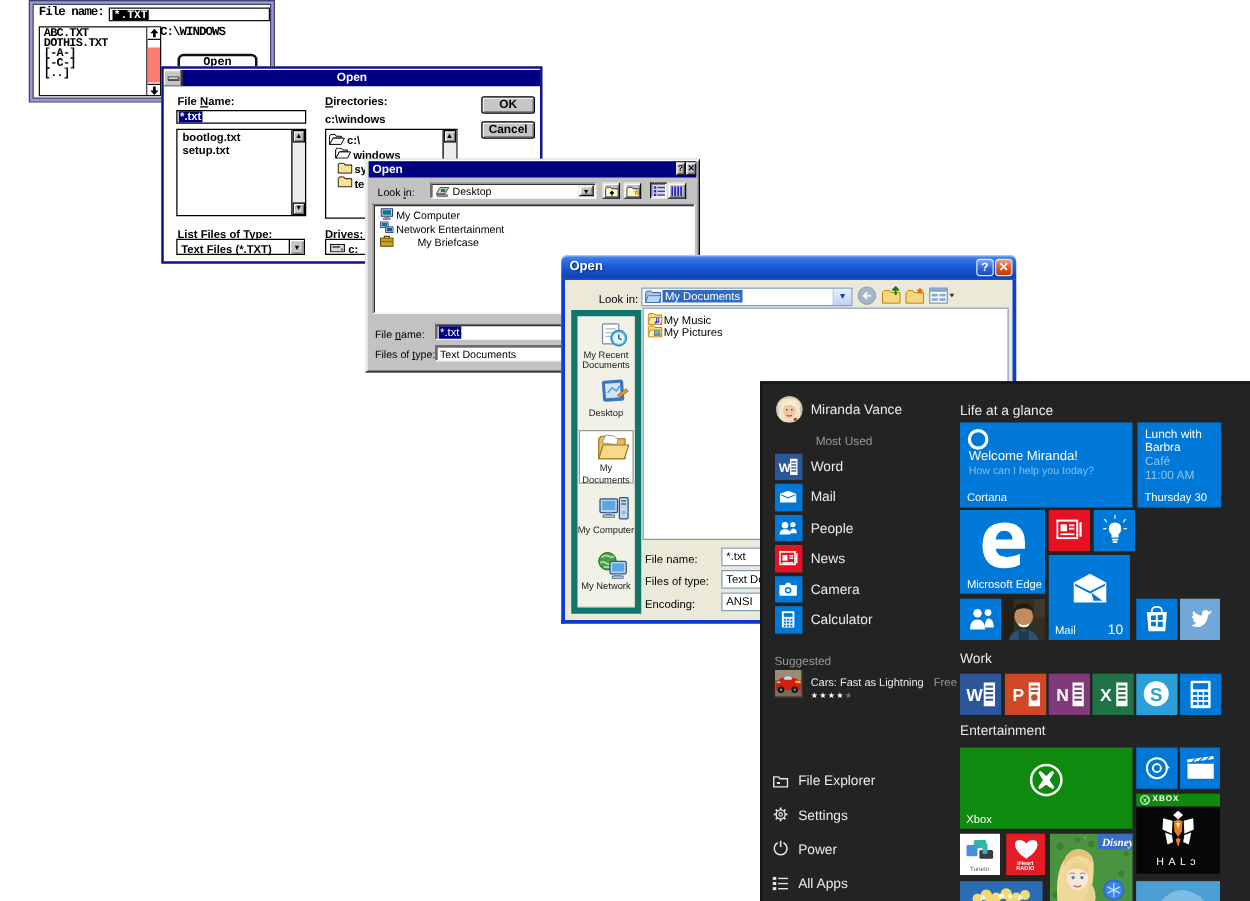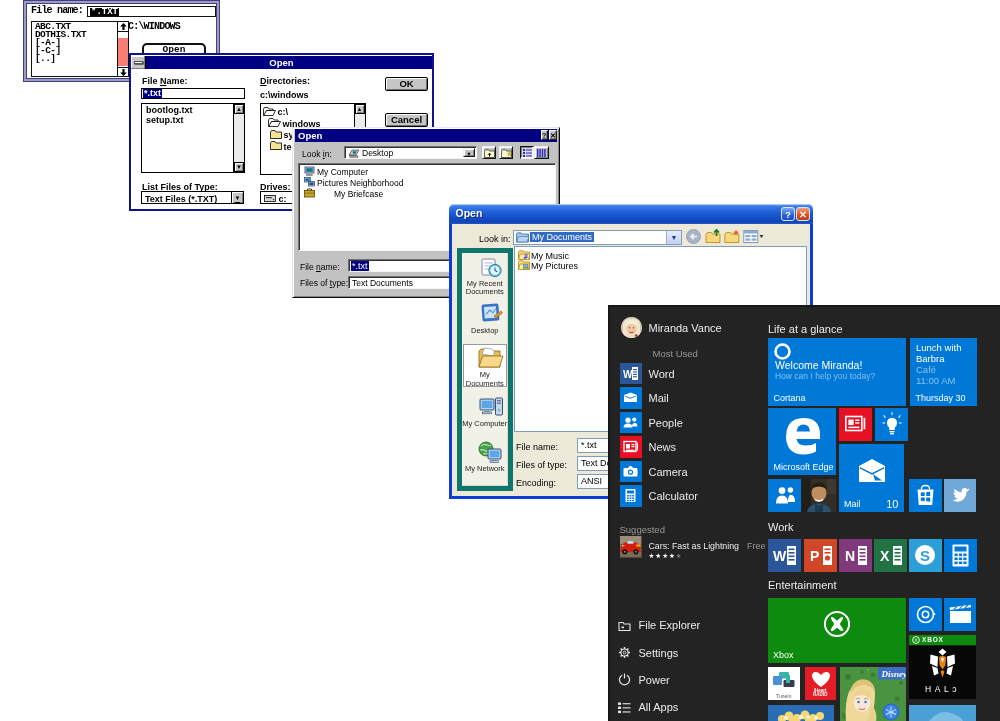--- a/index.html
+++ b/index.html
@@ -131,21 +131,21 @@
       <svg class="abs" style="left:9px; top:37px;" width="12" height="9" viewBox="0 0 12 9">
           <path d="M0.5 8.5 L0.5 2 L1.5 0.5 L5 0.5 L6 2 L11.5 2 L11.5 8.5 Z" fill="#f7e393" stroke="#000" stroke-width="0.8"></path>
         </svg>
       <div class="w31row" style="left:23px; top:37.5px;">temp</div>
       <div class="w31sb">
           <div class="a t">▲</div>
           <div class="a b">▼</div>
         </div>
     </div>
     <div class="w31btn" style="top:22px;">OK</div>
-    <div class="w31btn" style="top:58px;">Cancel</div>
+    <div class="w31btn" style="top:42px;">Cancel</div>
     <div class="w31lab" style="left:11px; top:127px;">List Files of <u>T</u>ype:</div>
     <div class="w31box" style="left:10px; top:136px; width:103px; height:13px;">
       <div class="w31row" style="left:3px; top:1.5px;">Text Files (*.TXT)</div>
       <div class="combarrow"><b>▼</b></div>
     </div>
     <div class="w31lab" style="left:129px; top:127px;">Dri<u>v</u>es:</div>
     <div class="w31box" style="left:128.5px; top:136px; width:104px; height:13px;">
       <svg class="abs" style="left:3px; top:3px;" width="12" height="7" viewBox="0 0 12 7">
           <rect x="0.5" y="0.5" width="11" height="6" fill="#d8d8d8" stroke="#000" stroke-width="0.8"></rect>
           <rect x="2" y="2" width="6" height="1.2" fill="#404040"></rect>
@@ -212,21 +212,21 @@
           <rect x="3.5" y="7.5" width="4" height="1" fill="#909090"></rect>
           <rect x="2.5" y="8.5" width="6" height="1.2" fill="#c0c0c0" stroke="#404040" stroke-width="0.4"></rect>
         </svg>
       <div class="abs w95t" style="left:18px; top:3px;">My Computer</div>
       <svg class="abs" style="left:5px; top:13px;" width="11" height="10" viewBox="0 0 11 10">
           <rect x="0.5" y="0.5" width="6" height="4.5" fill="#c8c8c8" stroke="#33339a" stroke-width="0.7"></rect>
           <rect x="1.4" y="1.4" width="4.2" height="2.6" fill="#008080"></rect>
           <rect x="4.5" y="4.5" width="6" height="4.5" fill="#c8c8c8" stroke="#33339a" stroke-width="0.7"></rect>
           <rect x="5.4" y="5.4" width="4.2" height="2.6" fill="#00607f"></rect>
         </svg>
-      <div class="abs w95t" style="left:18px; top:14px;">Pictures Neighborhood</div>
+      <div class="abs w95t" style="left:18px; top:14px;">Network Entertainment</div>
       <svg class="abs" style="left:5px; top:24px;" width="11" height="10" viewBox="0 0 11 10">
           <path d="M3.5 2.5 L3.5 1 L7.5 1 L7.5 2.5" fill="none" stroke="#5a4500" stroke-width="1"></path>
           <rect x="0.5" y="2.5" width="10" height="6.5" fill="#c8a428" stroke="#5a4500" stroke-width="0.8"></rect>
           <rect x="0.5" y="4.7" width="10" height="1" fill="#8a7010"></rect>
         </svg>
       <div class="abs w95t" style="left:18px; top:25px;padding-left:17px;">My Briefcase</div>
     </div>
     <div class="abs w95t" style="left:7px; top:134px;">File <u>n</u>ame:</div>
     <div class="abs sunken" style="left:55px; top:131.5px; width:113px; height:12.5px;">
         <span style="position:absolute;left:2px;top:1px;background:#000080;color:#fff;font-size:9px;padding:0 1px;">*.txt</span>

